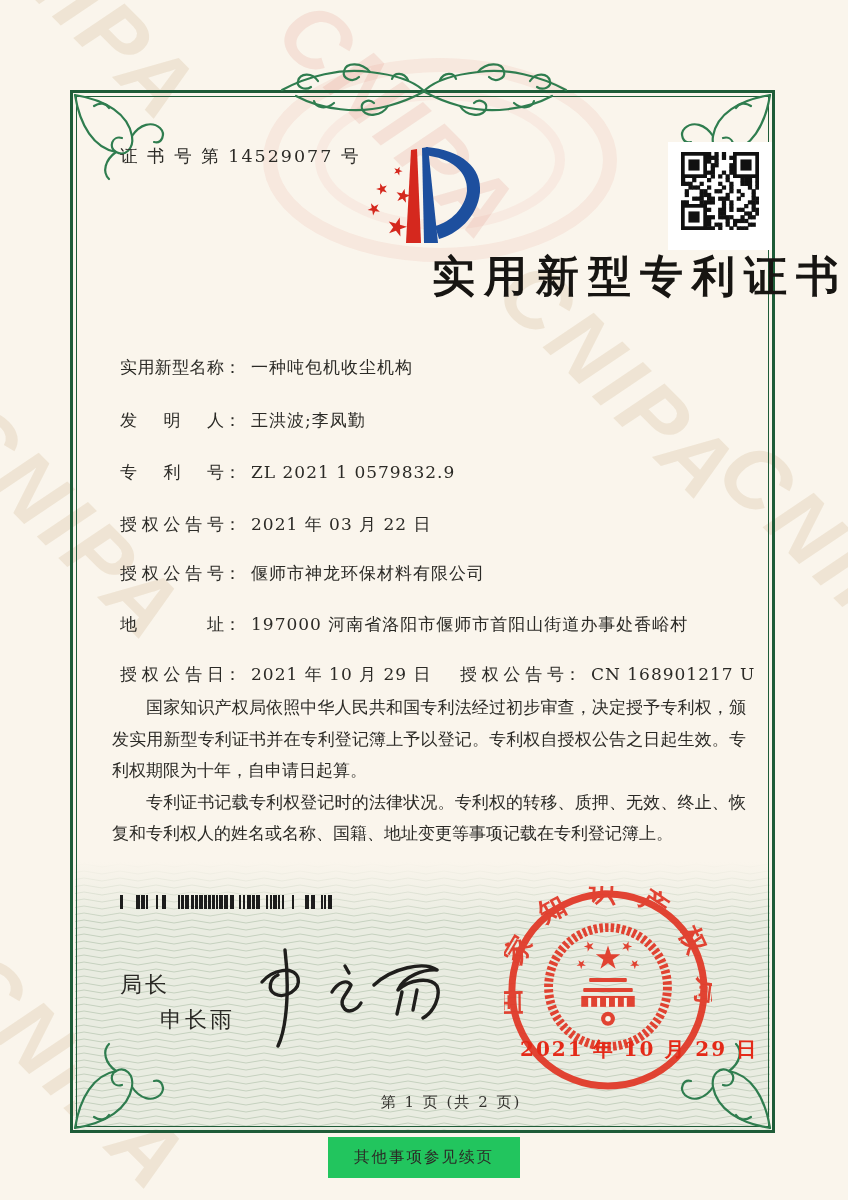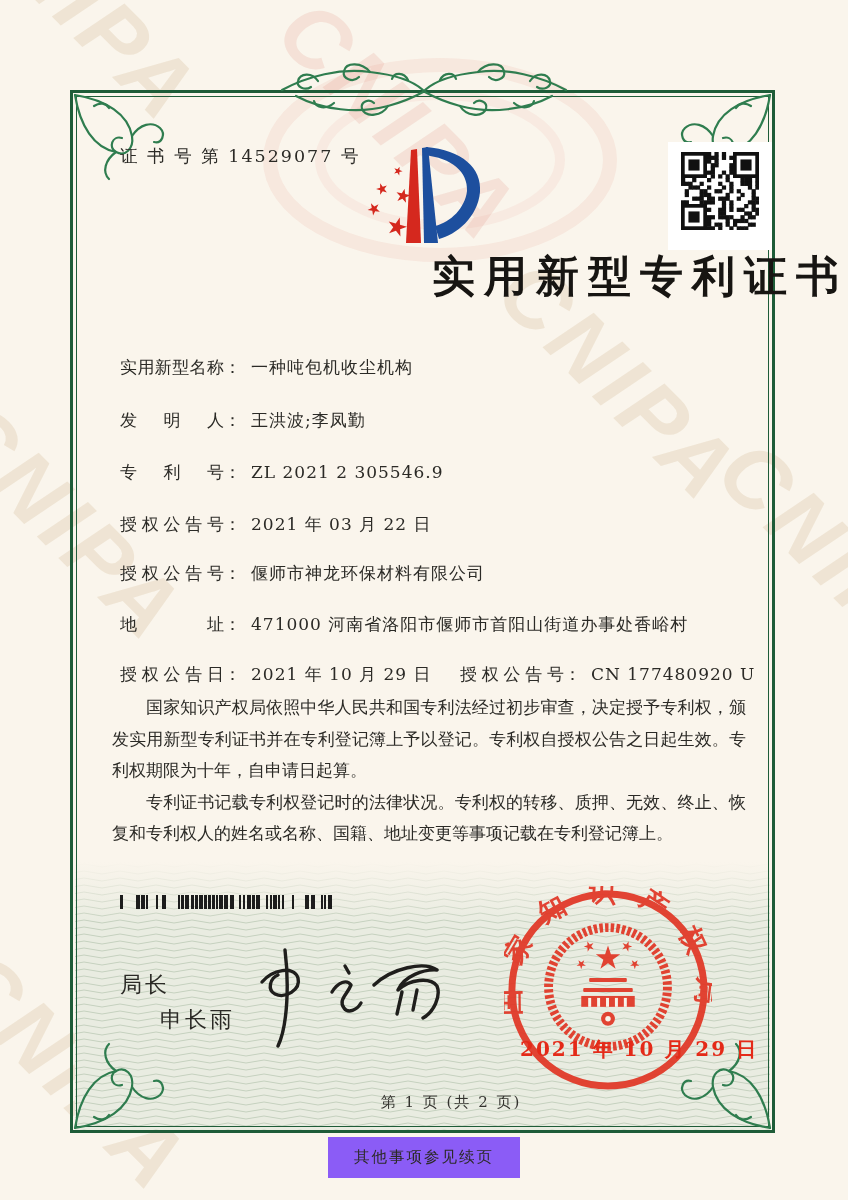--- a/index.html
+++ b/index.html
@@ -62,21 +62,21 @@
   .signer-title{top:970px;}
   .signer-name{top:1005px;margin-left:40px;}
   .seal-date{
     left:520px;top:1036px;width:210px;
     font-size:20px;font-weight:bold;letter-spacing:2px;
     color:#e42a18;white-space:nowrap;
   }
   .page-footer{left:0;width:848px;top:1093px;text-align:center;font-size:15px;letter-spacing:2px;color:#33322e;padding-left:27px;}
   .note-box{
     left:50%;transform:translateX(-50%);top:1137px;
-    background:#8b5cf6;padding:10px 26px;font-size:15.5px;letter-spacing:2px;color:#2b2a26;
+    background:#22c55e;padding:10px 26px;font-size:15.5px;letter-spacing:2px;color:#2b2a26;
     white-space:nowrap;
   }
   svg{display:block;}
 </style>
 </head>
 <body>
 
 <div class="wm wm1">CNIPA</div>
 <div class="wm wm2 pink">CNIPA</div>
 <div class="wm wm3">CNIPA</div>
@@ -309,36 +309,36 @@
 
 <div class="abs title">实用新型专利证书</div>
 
 <div class="frow" style="top:356px">
   <span class="flabel">实用新型名称</span><span class="fcolon">：</span><span class="fvalue">一种吨包机收尘机构</span>
 </div>
 <div class="frow" style="top:409px">
   <span class="flabel">发明人</span><span class="fcolon">：</span><span class="fvalue">王洪波;李凤勤</span>
 </div>
 <div class="frow" style="top:461px">
-  <span class="flabel">专利号</span><span class="fcolon">：</span><span class="fvalue">ZL 2021 2 305546.9</span>
+  <span class="flabel">专利号</span><span class="fcolon">：</span><span class="fvalue">ZL 2021 1 0579832.9</span>
 </div>
 <div class="frow" style="top:513px">
   <span class="flabel">授权公告号</span><span class="fcolon">：</span><span class="fvalue">2021 年 03 月 22 日</span>
 </div>
 <div class="frow" style="top:562px">
   <span class="flabel">授权公告号</span><span class="fcolon">：</span><span class="fvalue">偃师市神龙环保材料有限公司</span>
 </div>
 <div class="frow" style="top:613px">
-  <span class="flabel">地址</span><span class="fcolon">：</span><span class="fvalue">471000 河南省洛阳市偃师市首阳山街道办事处香峪村</span>
+  <span class="flabel">地址</span><span class="fcolon">：</span><span class="fvalue">197000 河南省洛阳市偃师市首阳山街道办事处香峪村</span>
 </div>
 <div class="frow" style="top:663px">
   <span class="flabel">授权公告日</span><span class="fcolon">：</span><span class="fvalue">2021 年 10 月 29 日</span>
 </div>
 <div class="frow" style="top:663px;left:460px">
-  <span class="flabel">授权公告号</span><span class="fcolon">：</span><span class="fvalue">CN 177480920 U</span>
+  <span class="flabel">授权公告号</span><span class="fcolon">：</span><span class="fvalue">CN 168901217 U</span>
 </div>
 
 <div class="abs body-text">
   <p>国家知识产权局依照中华人民共和国专利法经过初步审查，决定授予专利权，颁发实用新型专利证书并在专利登记簿上予以登记。专利权自授权公告之日起生效。专利权期限为十年，自申请日起算。</p>
   <p>专利证书记载专利权登记时的法律状况。专利权的转移、质押、无效、终止、恢复和专利权人的姓名或名称、国籍、地址变更等事项记载在专利登记簿上。</p>
 </div>
 
 <svg class="abs" style="left:120px;top:895px;" width="216" height="14" viewBox="0 0 216 14">
   <g id="barcode-bars" fill="#1c1c1c">
       <rect x="0" y="0" width="3" height="14"></rect>

